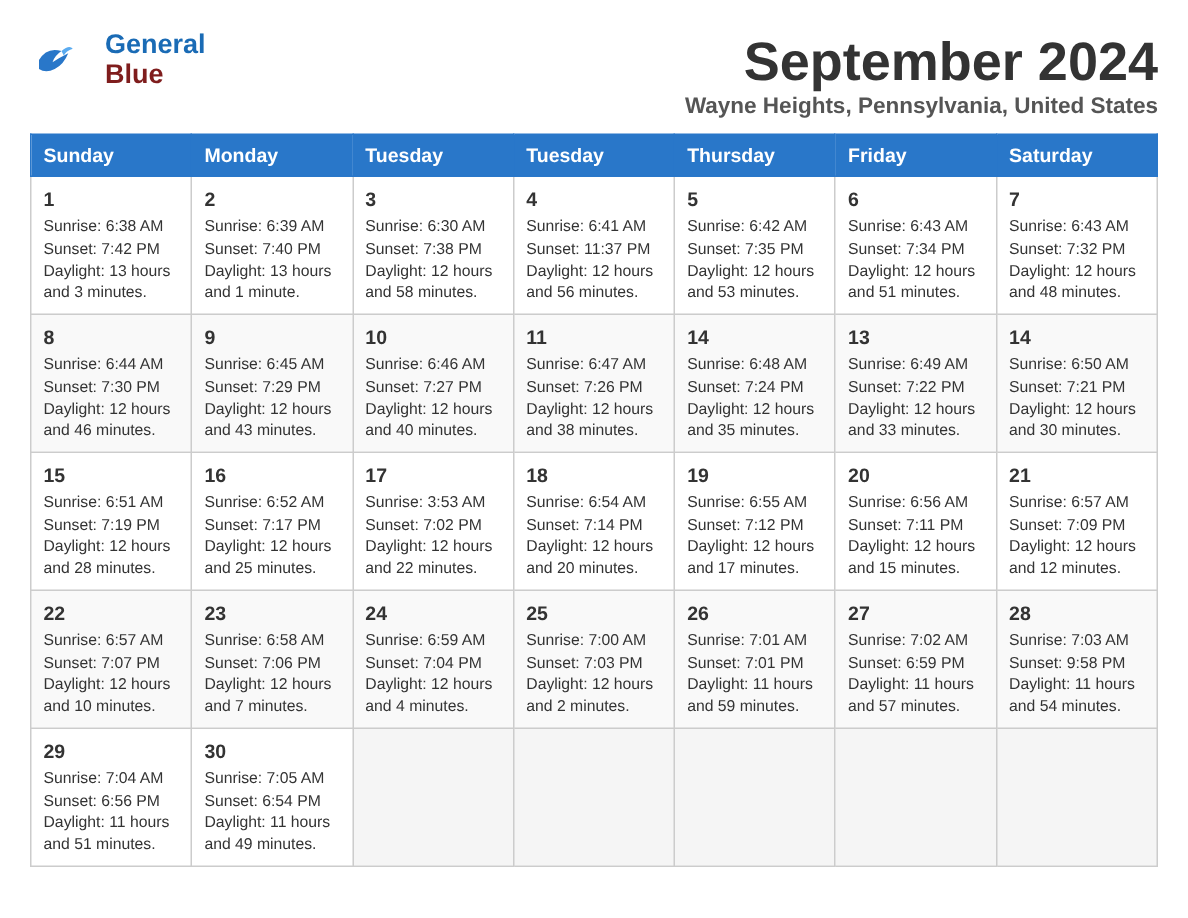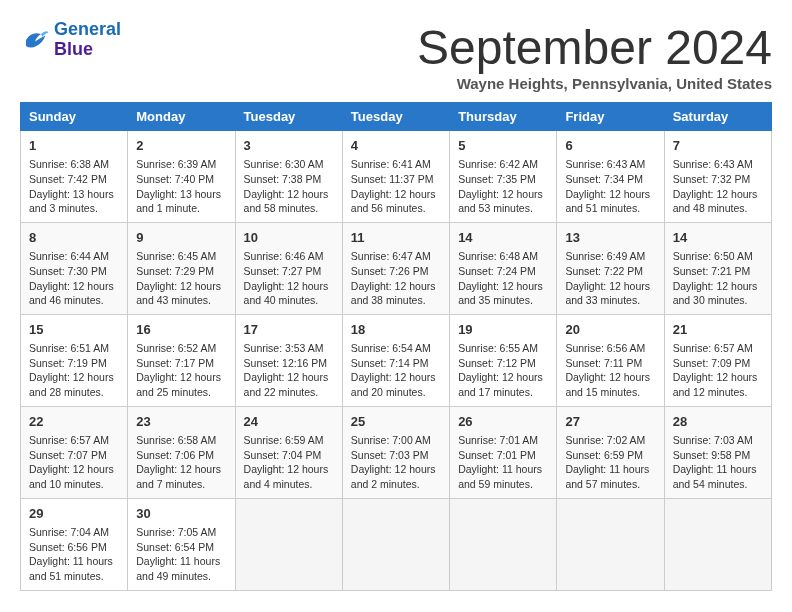--- a/index.html
+++ b/index.html
@@ -12,41 +12,41 @@
     }
     .header {
       display: flex;
       align-items: flex-start;
       justify-content: space-between;
       margin-bottom: 10px;
     }
     .logo {
       display: flex;
       align-items: center;
-      gap: 4px;
+      gap: 20px;
     }
     .logo-text {
       font-size: 18px;
       font-weight: bold;
       color: #333;
       line-height: 1.1;
     }
     .logo-text span {
       color: #1a6bb5;
     }
     .logo-bird {
       width: 30px;
       height: 30px;
     }
     .title-block {
       text-align: right;
     }
     .month-title {
-      font-size: 48px;
-      font-weight: normal;
+      font-size: 36px;
+      font-weight: bold;
       color: #333;
     }
     .subtitle {
       font-size: 15px;
       color: #555;
       font-weight: bold;
     }
     table {
       width: 100%;
       border-collapse: collapse;
@@ -92,21 +92,21 @@
 <body>
 
 <div class="header">
   <div class="logo">
     <svg class="logo-bird" viewBox="0 0 40 40" xmlns="http://www.w3.org/2000/svg">
       <path d="M8,20 Q15,8 28,12 Q22,16 20,22 Q26,18 34,14 Q30,24 22,28 Q14,32 8,28 Z" fill="#2977c9"></path>
       <path d="M28,12 Q35,6 38,10 Q32,12 30,16 Z" fill="#5aabf0"></path>
     </svg>
     <div class="logo-text">
       <div><span>General</span></div>
-      <div><span style="color:#4c1d95">Blue</span></div>
+      <div><span style="color:#7f1d1d">Blue</span></div>
     </div>
   </div>
   <div class="title-block">
     <div class="month-title">September 2024</div>
     <div class="subtitle">Wayne Heights, Pennsylvania, United States</div>
   </div>
 </div>
 
 <table>
   <thead>
@@ -234,21 +234,21 @@
         <td>
           <span class="day-num">16</span>
           <div>Sunrise: 6:52 AM</div>
           <div>Sunset: 7:17 PM</div>
           <div>Daylight: 12 hours</div>
           <div>and 25 minutes.</div>
         </td>
         <td>
           <span class="day-num">17</span>
           <div>Sunrise: 3:53 AM</div>
-          <div>Sunset: 12:16 PM</div>
+          <div>Sunset: 7:02 PM</div>
           <div>Daylight: 12 hours</div>
           <div>and 22 minutes.</div>
         </td>
         <td>
           <span class="day-num">18</span>
           <div>Sunrise: 6:54 AM</div>
           <div>Sunset: 7:14 PM</div>
           <div>Daylight: 12 hours</div>
           <div>and 20 minutes.</div>
         </td>

